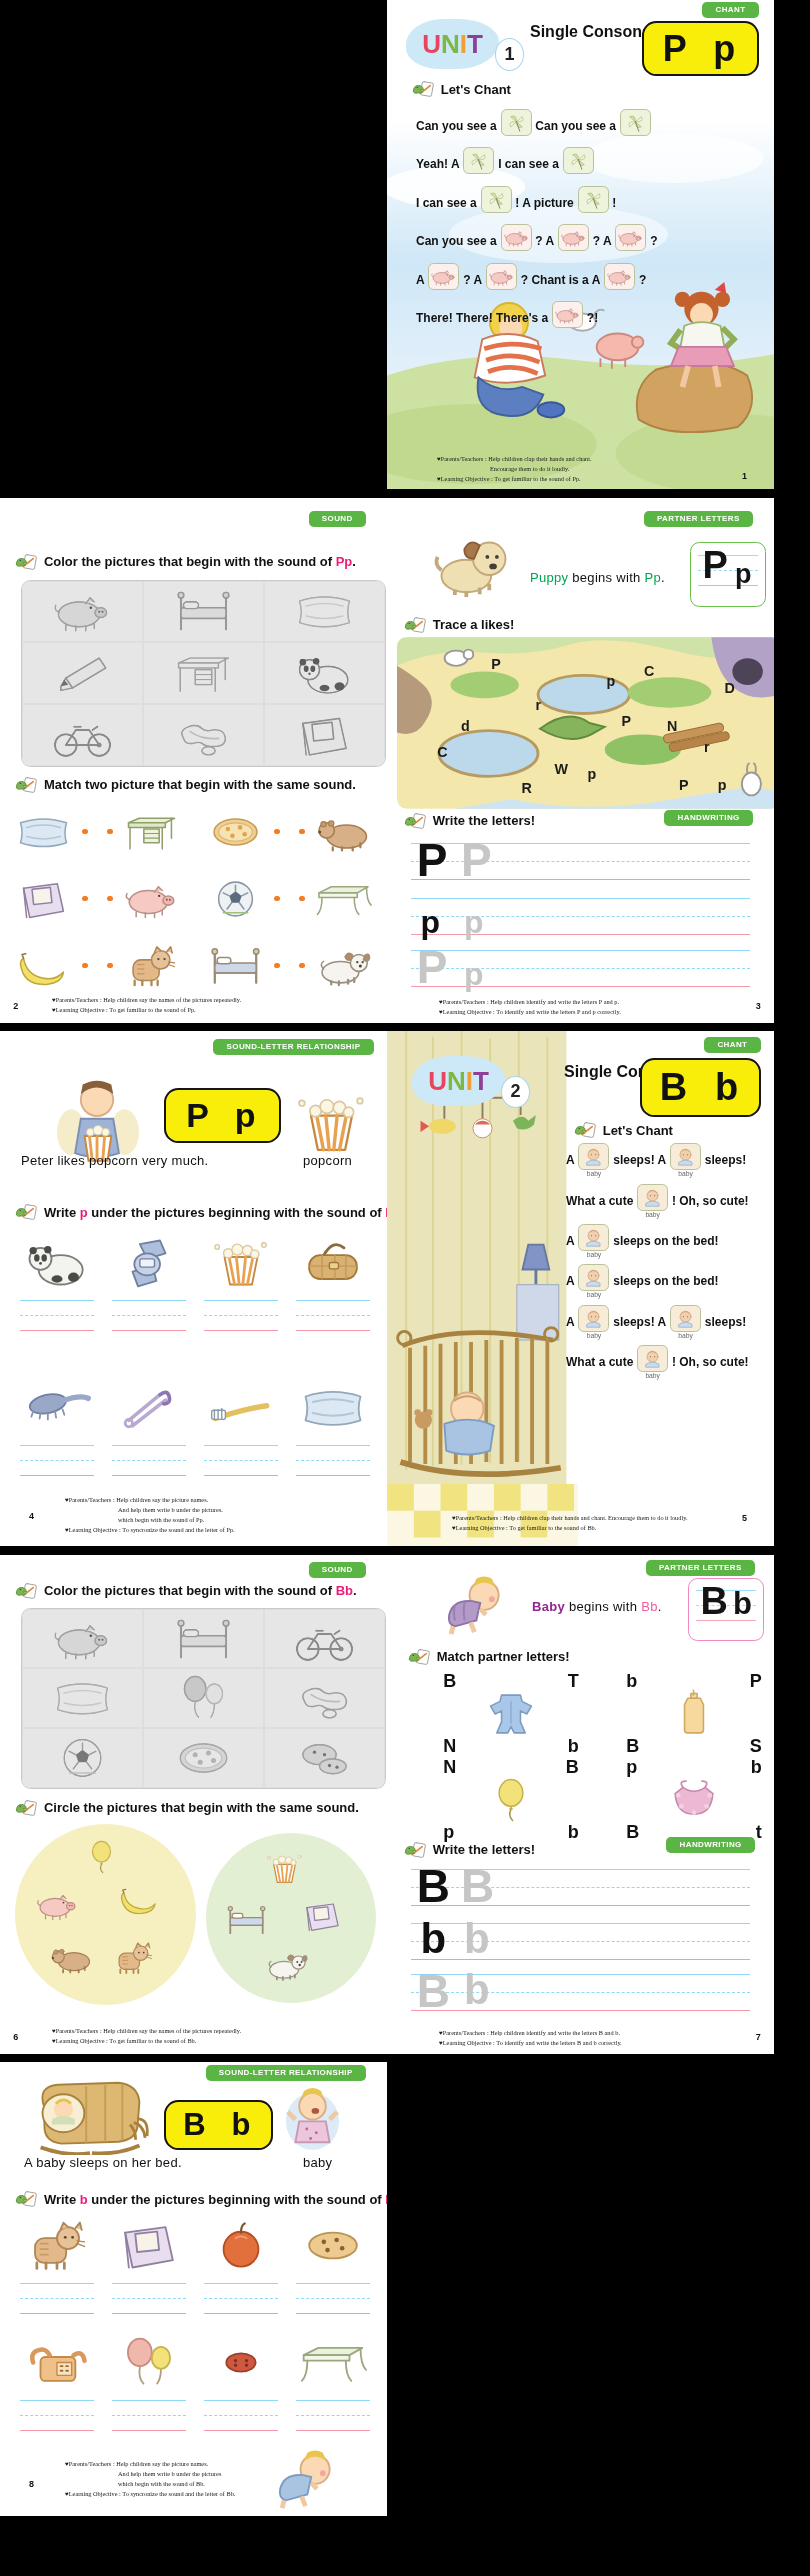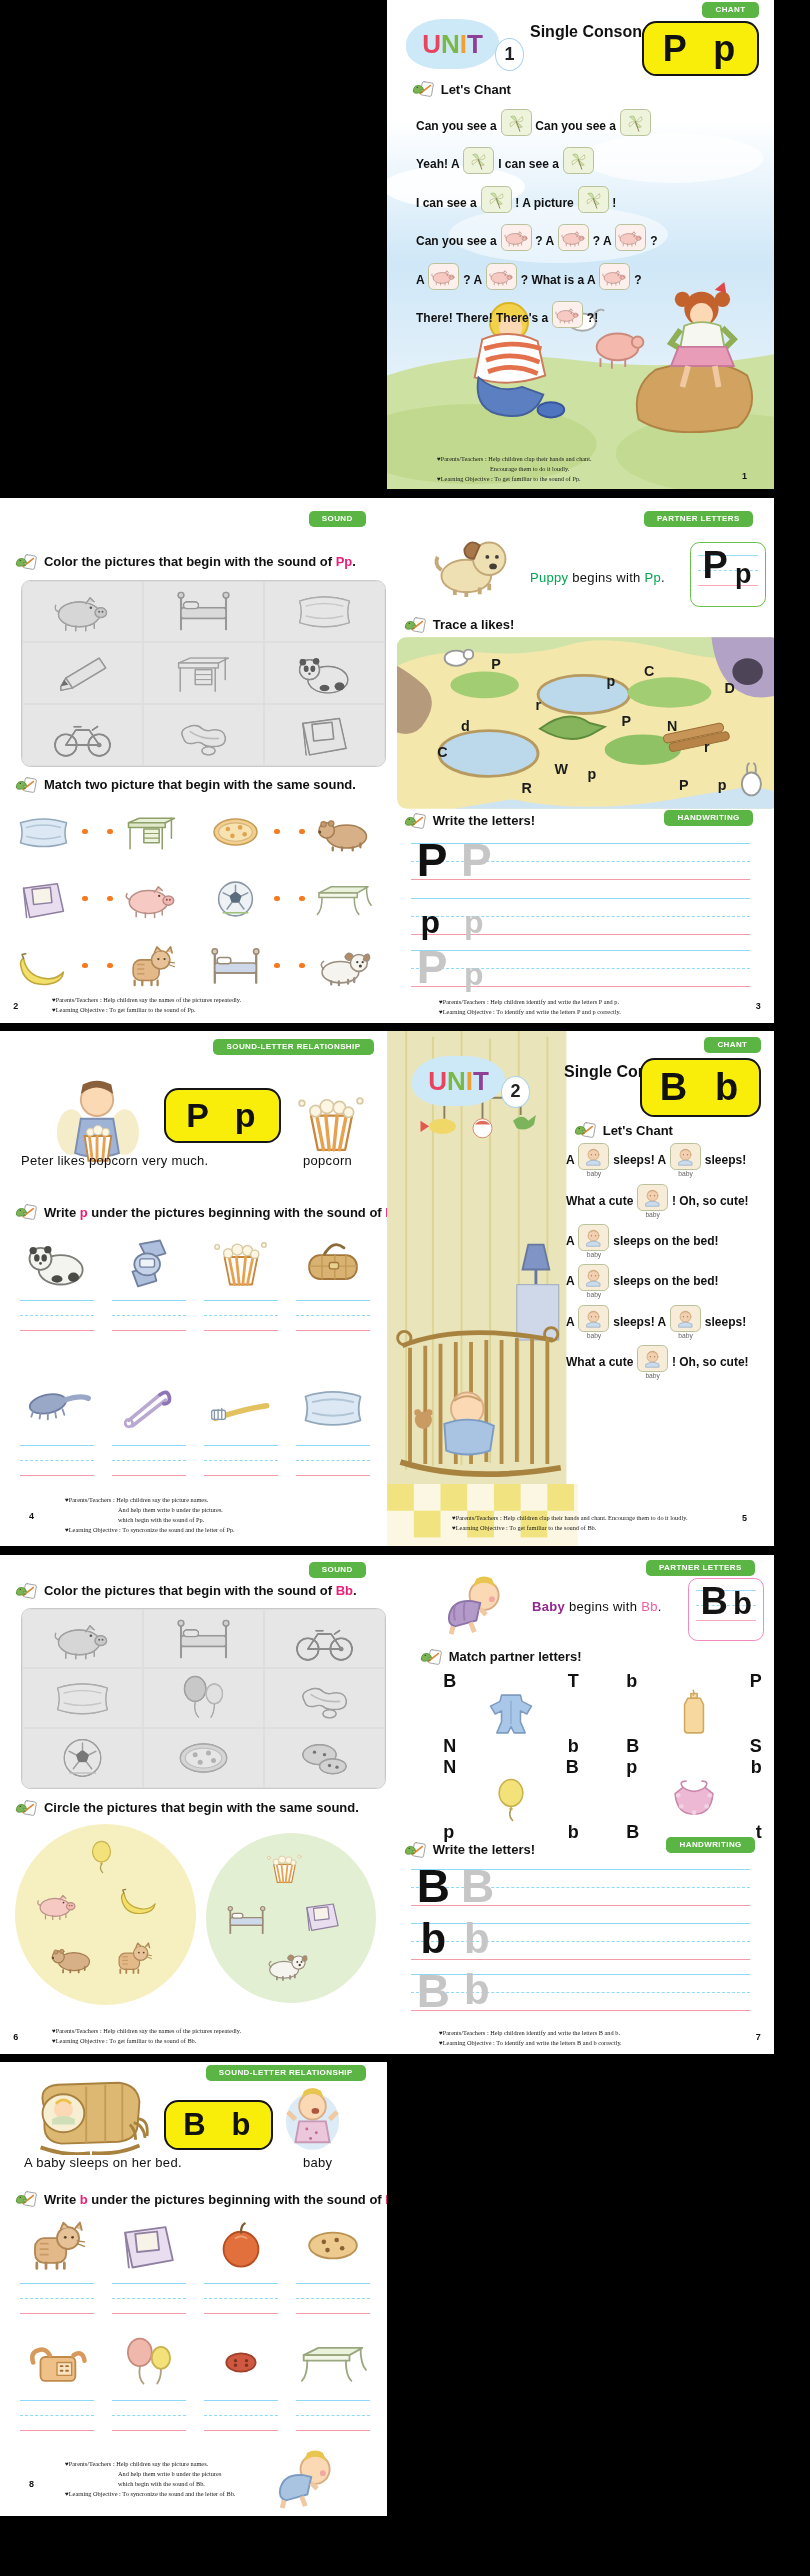--- a/index.html
+++ b/index.html
@@ -321,21 +321,21 @@
                   <ellipse cx="62" cy="32" rx="7" ry="6" fill="#f2b8b0" stroke="#b98f88" stroke-width="2"></ellipse>
                   <circle cx="60" cy="31" r="1.2" fill="#7c4a44"></circle>
                   <circle cx="64" cy="31" r="1.2" fill="#7c4a44"></circle>
                   <circle cx="50" cy="26" r="1.5" fill="#5a3b36"></circle>
                   <path d="M44 21l5-7 5 5" fill="#f6c9c2" stroke="#b98f88" stroke-width="2"></path>
                   <path d="M20 47v6M32 48v6M44 48v6M54 45v6" stroke="#b98f88" stroke-width="2"></path>
                   <path d="M12 31q-7-2-4-8" fill="none" stroke="#b98f88" stroke-width="2"></path>
                 </svg>
               </span>
             </span>
-            <span class="ct">? What is a A</span>
+            <span class="ct">? Chant is a A</span>
             <span class="thumb-wrap">
               <span class="thumb t-pig">
                 <svg viewBox="0 0 80 60" stroke-linecap="round" stroke-linejoin="round">
                   <ellipse cx="36" cy="34" rx="25" ry="15" fill="#f6c9c2" stroke="#b98f88" stroke-width="2"></ellipse>
                   <ellipse cx="62" cy="32" rx="7" ry="6" fill="#f2b8b0" stroke="#b98f88" stroke-width="2"></ellipse>
                   <circle cx="60" cy="31" r="1.2" fill="#7c4a44"></circle>
                   <circle cx="64" cy="31" r="1.2" fill="#7c4a44"></circle>
                   <circle cx="50" cy="26" r="1.5" fill="#5a3b36"></circle>
                   <path d="M44 21l5-7 5 5" fill="#f6c9c2" stroke="#b98f88" stroke-width="2"></path>
                   <path d="M20 47v6M32 48v6M44 48v6M54 45v6" stroke="#b98f88" stroke-width="2"></path>
@@ -1281,21 +1281,21 @@
         </svg>
       </div>
       <div class="sentence" style="left:145px;top:44px"><span class="c-purpleb">Baby</span><span> begins with </span><span class="c-pink">Bb</span><span>.</span></div>
       <div class="letterbox box-pink" style="left:301px;top:23px;width:74px;height:61px">
         <i class="gl" style="top:11.4px"></i>
           <i class="gl d" style="top:26px"></i>
           <i class="gl r" style="top:41px"></i>
         <span class="big" style="left:11.4px;top:2.9px;font-size:38px">B</span>
         <span class="big" style="left:44px;top:9.5px;font-size:31px">b</span>
       </div>
-      <div class="heading" style="left:33px;top:93px">
+      <div class="heading" style="left:21px;top:93px">
         <span class="mascot"><svg viewBox="0 0 40 32" stroke-linecap="round" stroke-linejoin="round">
               <rect x="16" y="4" width="20" height="24" rx="3" fill="#fff" stroke="#999" stroke-width="1.5" transform="rotate(10 26 16)"></rect>
               <path d="M14 24L32 10" stroke="#e08a3c" stroke-width="3"></path>
               <path d="M2 20q0-12 12-10 6 2 6 8l-6-1 4 5-7 1q-9 2-9-3z" fill="#7cb453" stroke="#58923a" stroke-width="1.5"></path>
               <circle cx="9" cy="13" r="1.2" fill="#333"></circle>
             </svg></span>
         <span>Match partner letters!</span>
       </div>
       <div class="pgroups" style="left:43px;top:116px">
 

